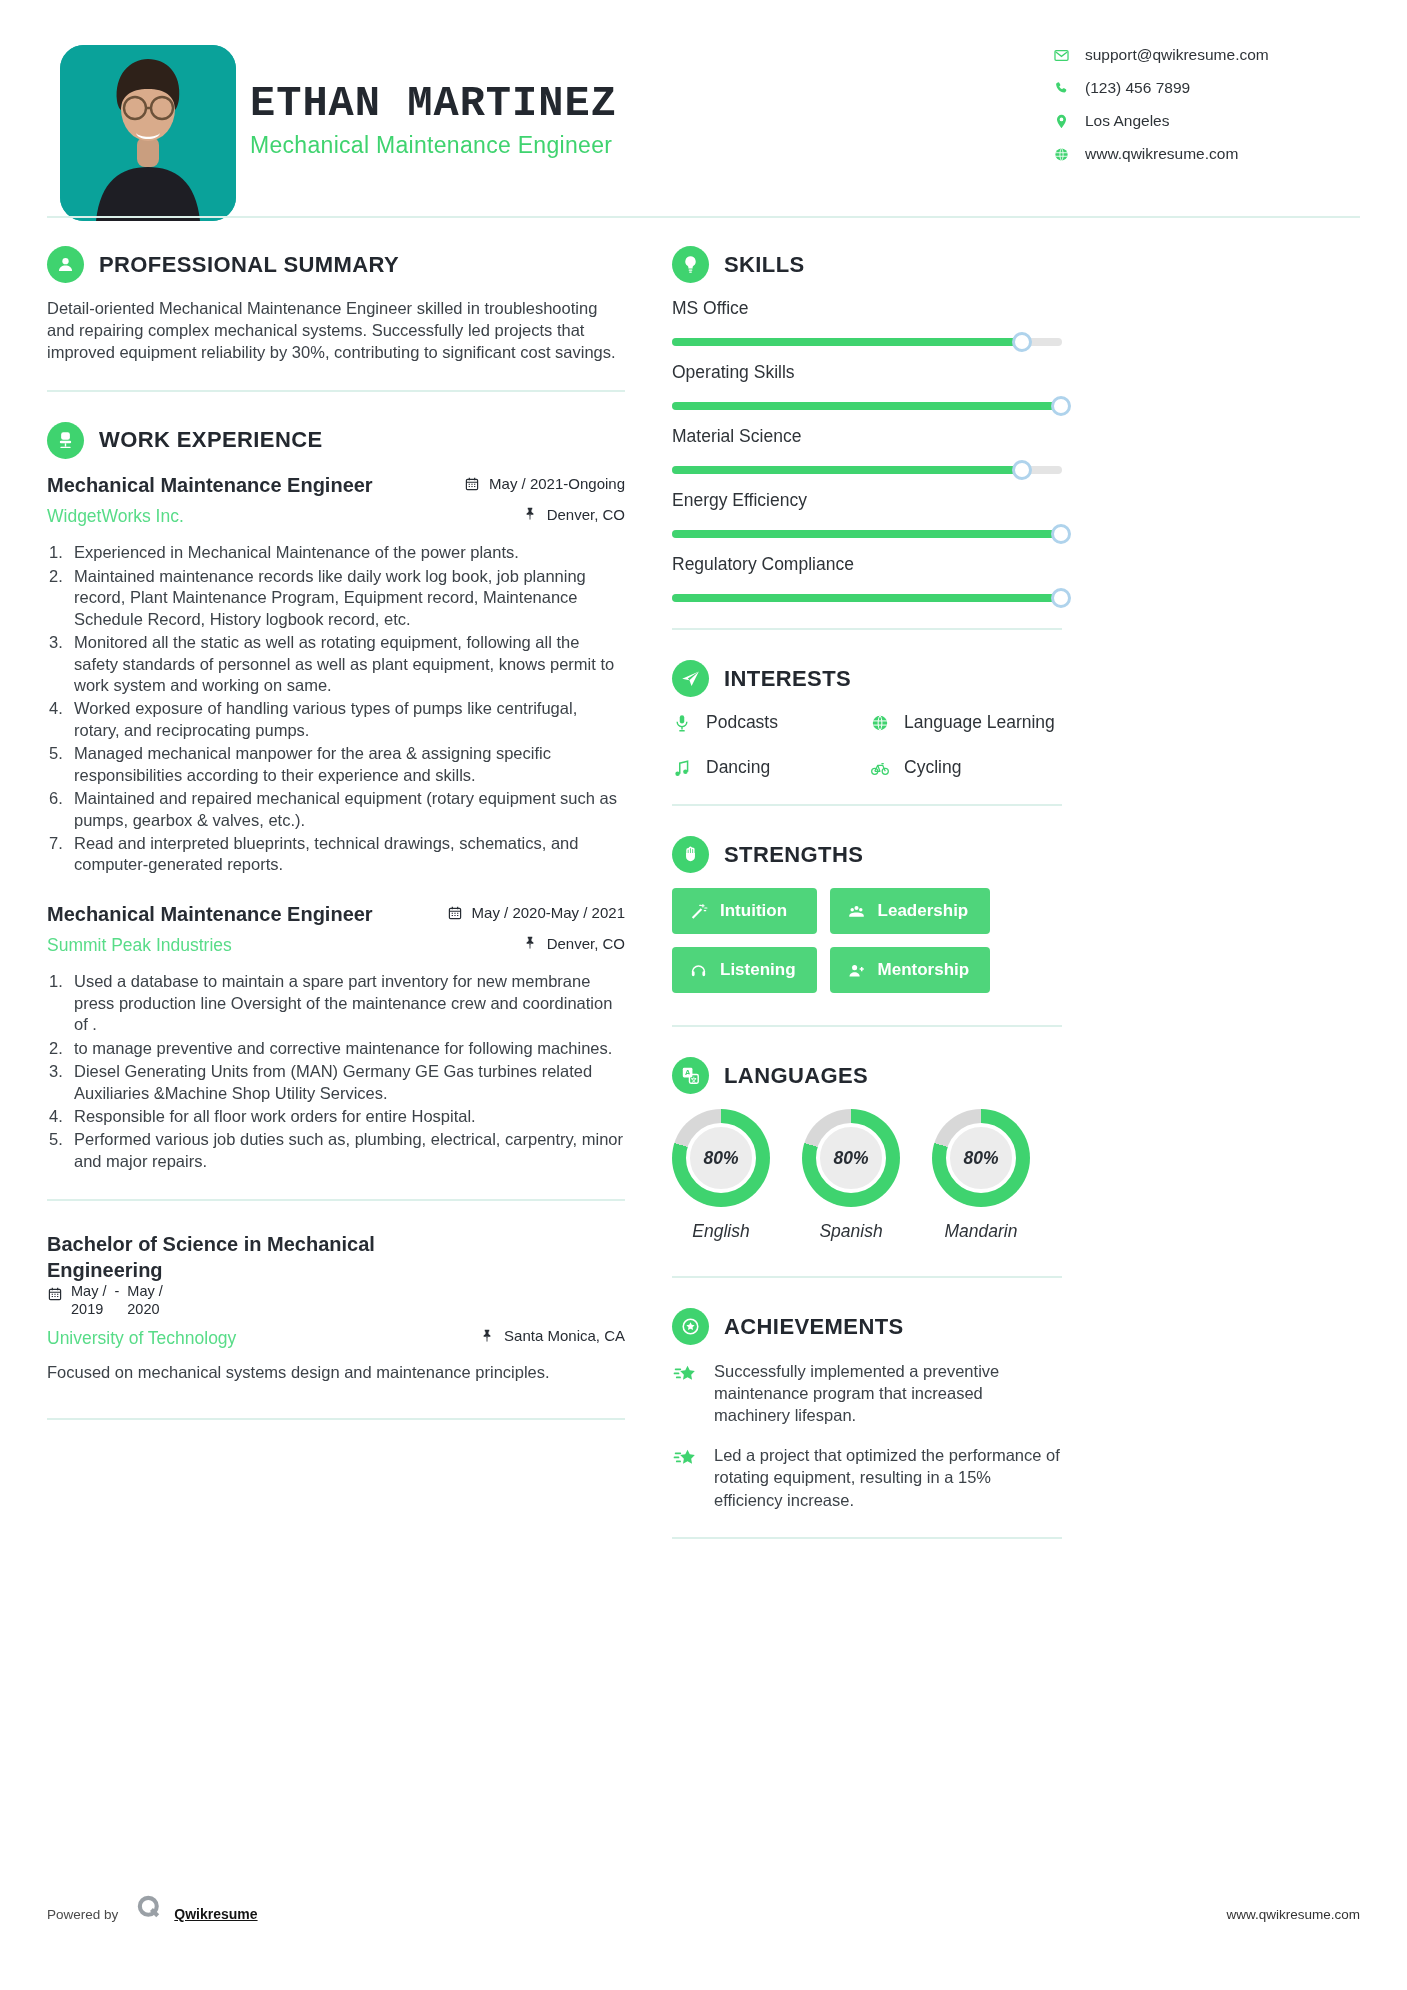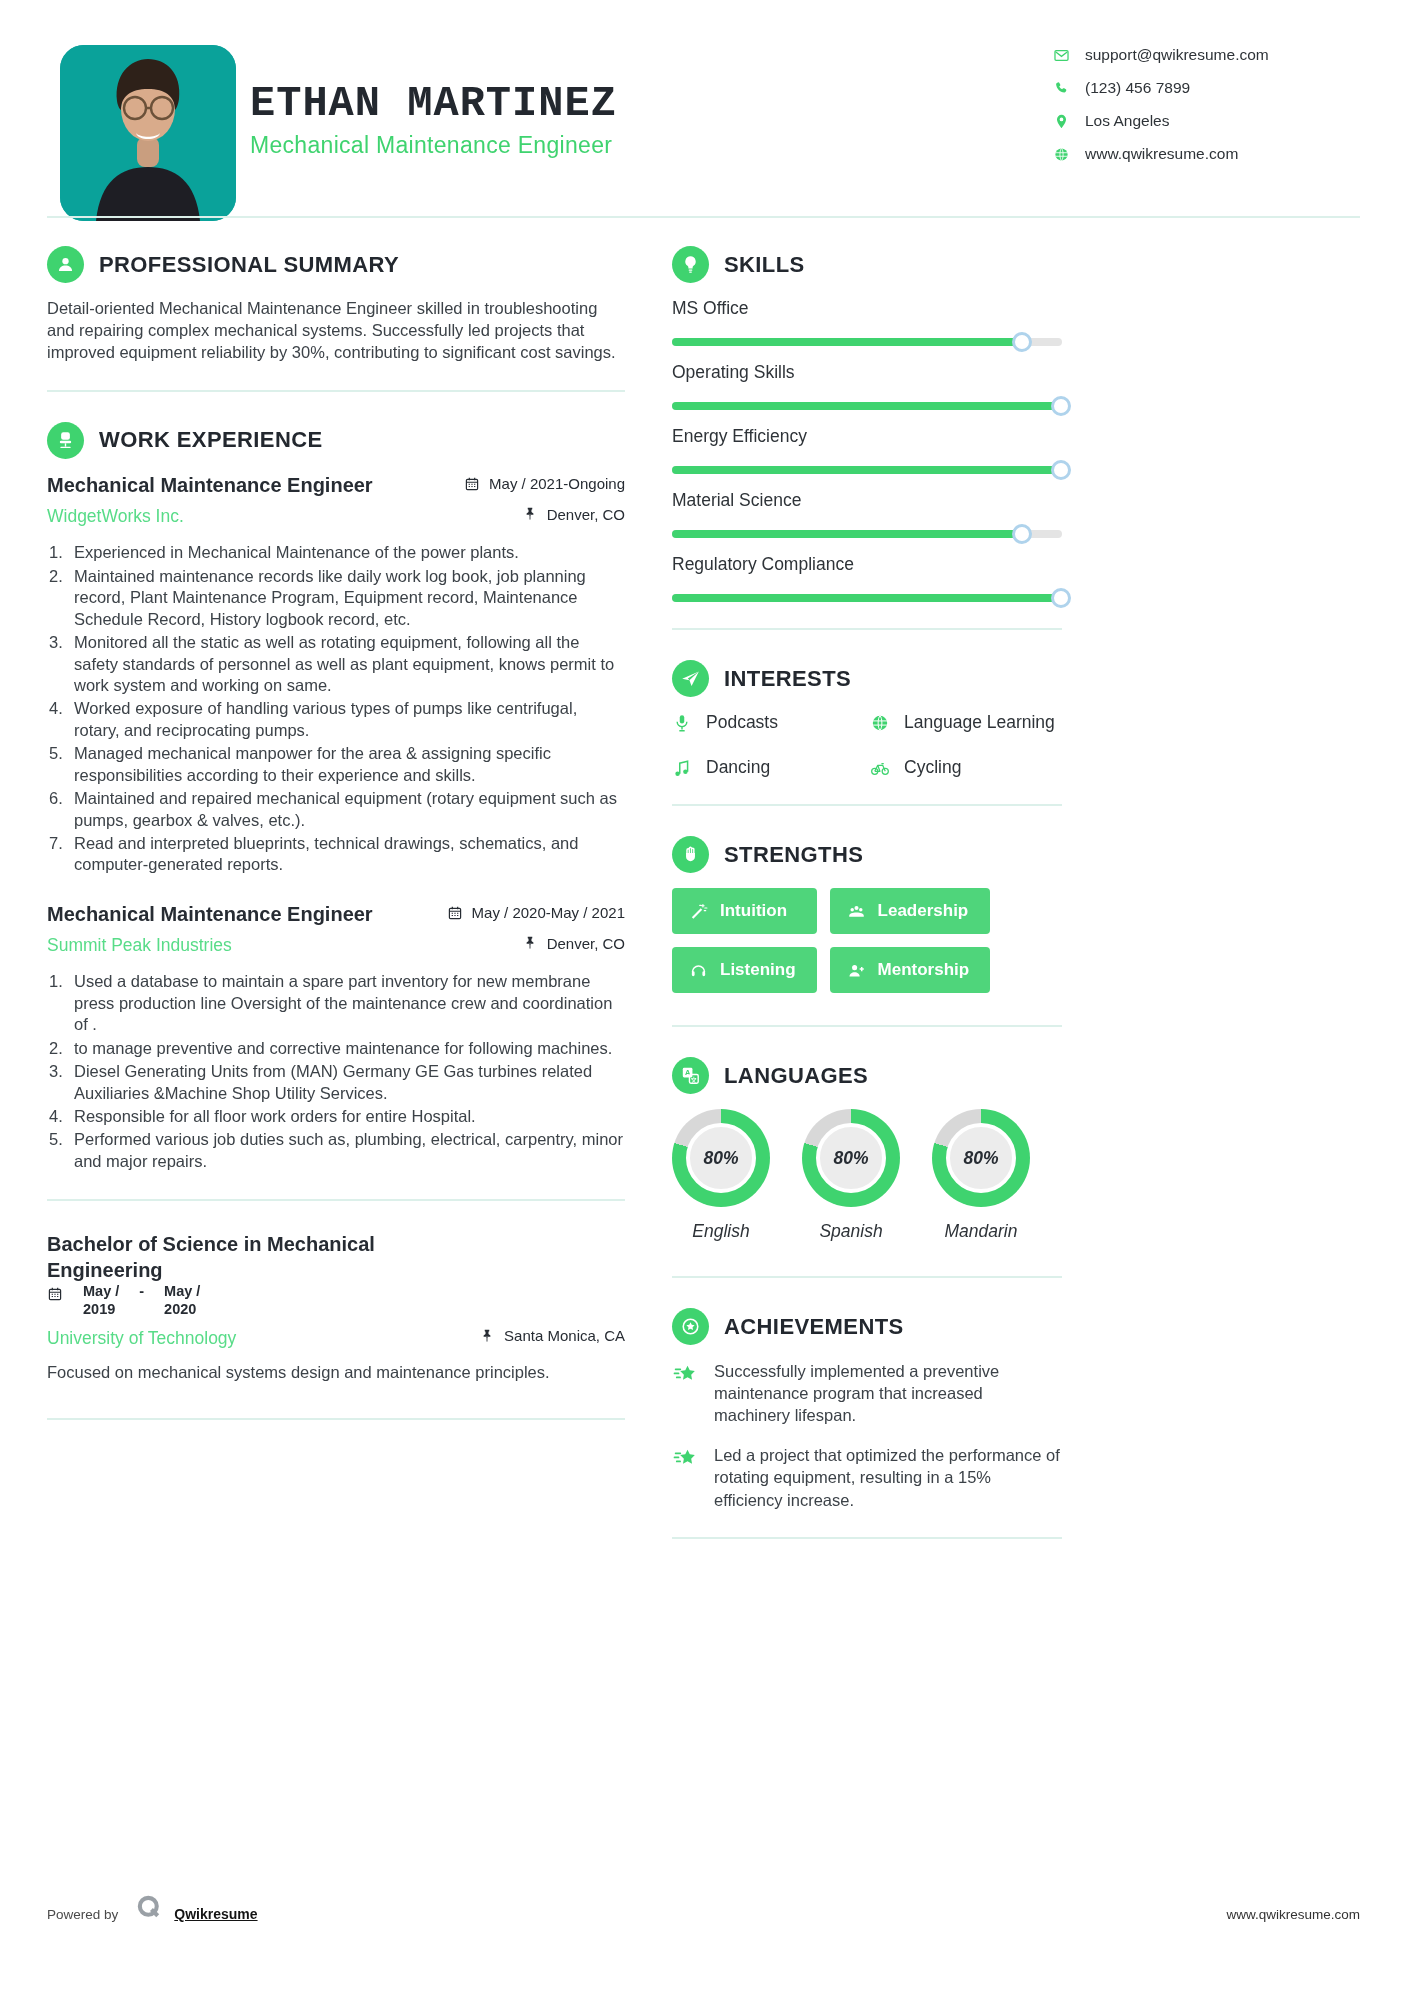--- a/index.html
+++ b/index.html
@@ -29,21 +29,21 @@
   .job-head{display:flex;justify-content:space-between;align-items:baseline;margin-top:6px;}
   .job-title{font-size:20px;font-weight:700;color:#272C33;}
   .meta{display:flex;align-items:center;gap:9px;font-size:15px;color:#272C33;white-space:nowrap;}
   .meta .ic{width:16px;height:16px;color:#272C33;flex:0 0 16px;}
   .job-sub{display:flex;justify-content:space-between;align-items:baseline;margin-top:9px;}
   .company{font-size:17.5px;color:var(--accent-light,#58DC88);}
   .bullets{margin:15px 0 27px;padding:0;list-style:none;counter-reset:item;}
   .bullets li{counter-increment:item;position:relative;padding-left:27px;font-size:16.5px;line-height:1.3;margin:0 0 2px;}
   .bullets li::before{content:counter(item) ".";position:absolute;left:2px;}
   .degree{font-size:20px;font-weight:700;line-height:1.3;color:#272C33;width:420px;}
-  .edu-date{display:flex;align-items:flex-start;gap:20px;font-size:14.5px;color:#272C33;font-weight:bold;}
+  .edu-date{display:flex;align-items:flex-start;gap:8px;font-size:14.5px;color:#272C33;}
   .edu-date .ic{width:16px;height:16px;color:#272C33;flex:0 0 16px;margin-top:3px;}
   .edu-date .dcol{display:flex;flex-direction:column;line-height:1.2;}
   .edu-desc{margin-top:13px;}
   
   .skill{margin-bottom:16px;}
   .skill-label{font-size:17.5px;color:#2E3338;}
   .skill-bar{position:relative;height:8px;border-radius:4px;background:var(--bar-track,#E4E4E4);margin:19px 0 15px;}
   .skill-fill{position:absolute;left:0;top:0;bottom:0;border-radius:4px;background:var(--accent,#3FD36F);}
   .skill-knob{position:absolute;right:-9px;top:50%;transform:translateY(-50%);width:14px;height:14px;background:#fff;
               border:3px solid var(--knob-border,#AFD3EC);border-radius:50%;}
@@ -302,31 +302,31 @@
       </div>
       <div class="skill">
         <div class="skill-label">Operating Skills</div>
         <div class="skill-bar">
           <div class="skill-fill" style="width: 100%;">
               <span class="skill-knob"></span>
             </div>
         </div>
       </div>
       <div class="skill">
+        <div class="skill-label">Material Science</div>
+        <div class="skill-bar">
+          <div class="skill-fill" style="width: 90%;">
+              <span class="skill-knob"></span>
+            </div>
+        </div>
+      </div>
+      <div class="skill">
         <div class="skill-label">Energy Efficiency</div>
         <div class="skill-bar">
           <div class="skill-fill" style="width: 100%;">
-              <span class="skill-knob"></span>
-            </div>
-        </div>
-      </div>
-      <div class="skill">
-        <div class="skill-label">Material Science</div>
-        <div class="skill-bar">
-          <div class="skill-fill" style="width: 90%;">
               <span class="skill-knob"></span>
             </div>
         </div>
       </div>
       <div class="skill">
         <div class="skill-label">Regulatory Compliance</div>
         <div class="skill-bar">
           <div class="skill-fill" style="width: 100%;">
               <span class="skill-knob"></span>
             </div>

